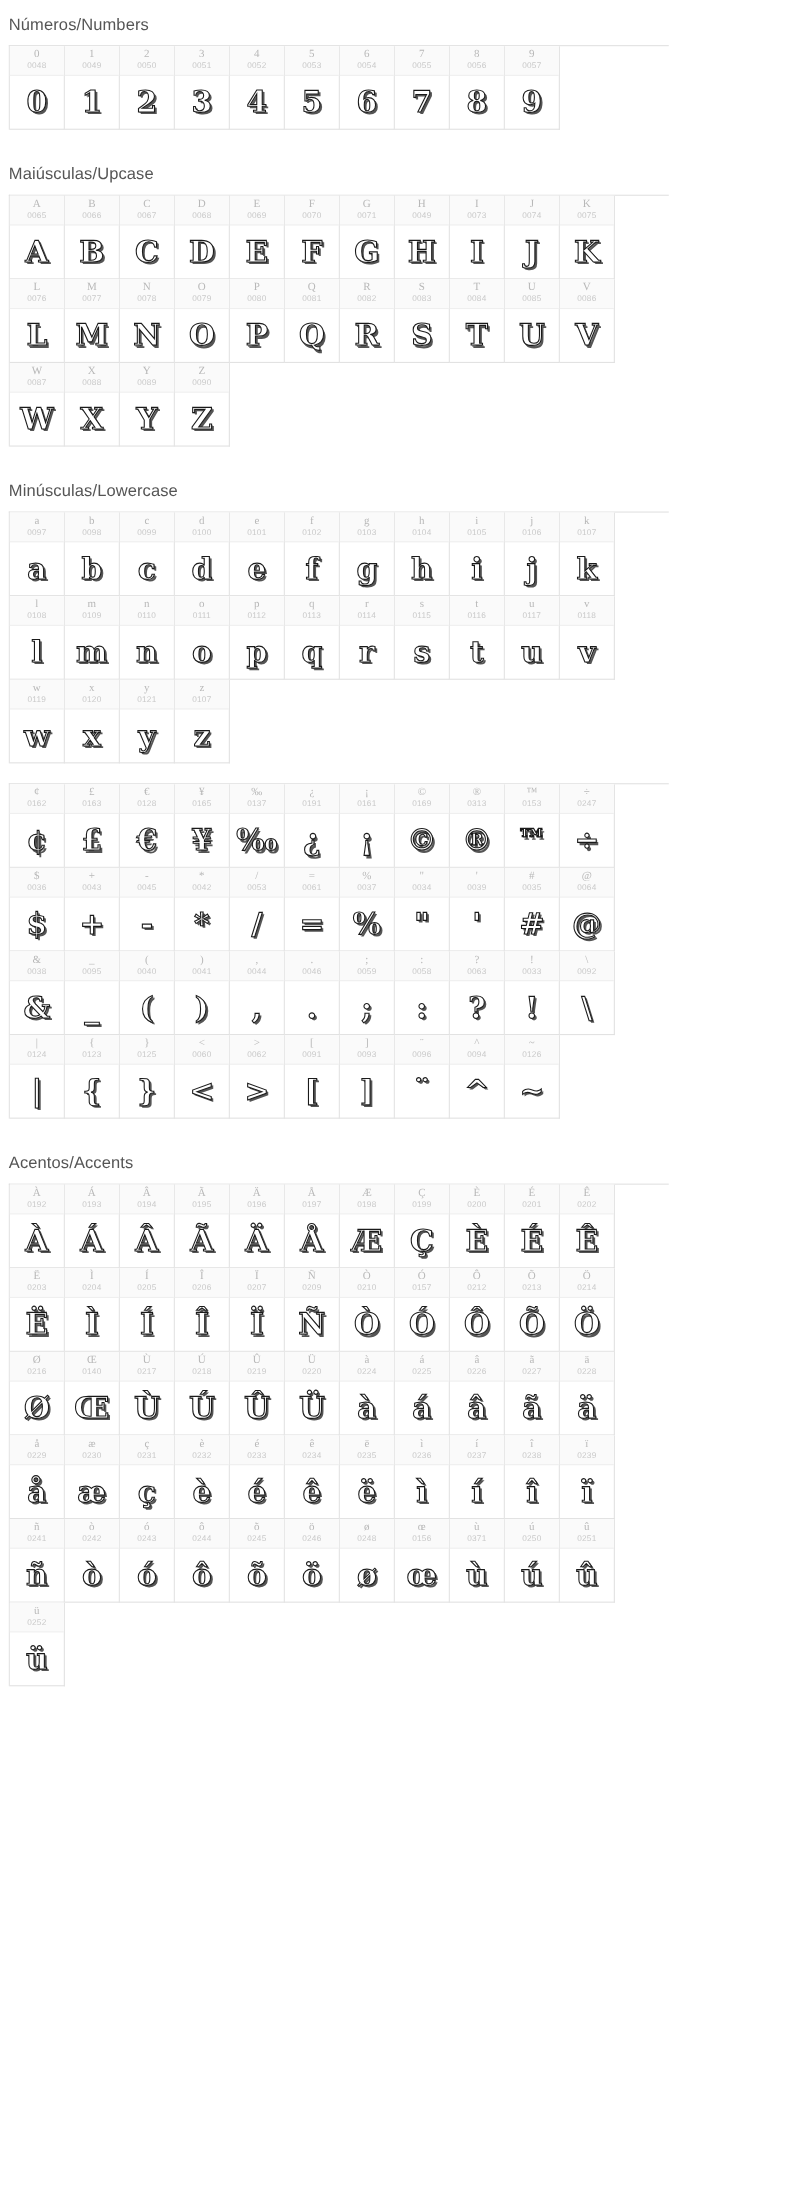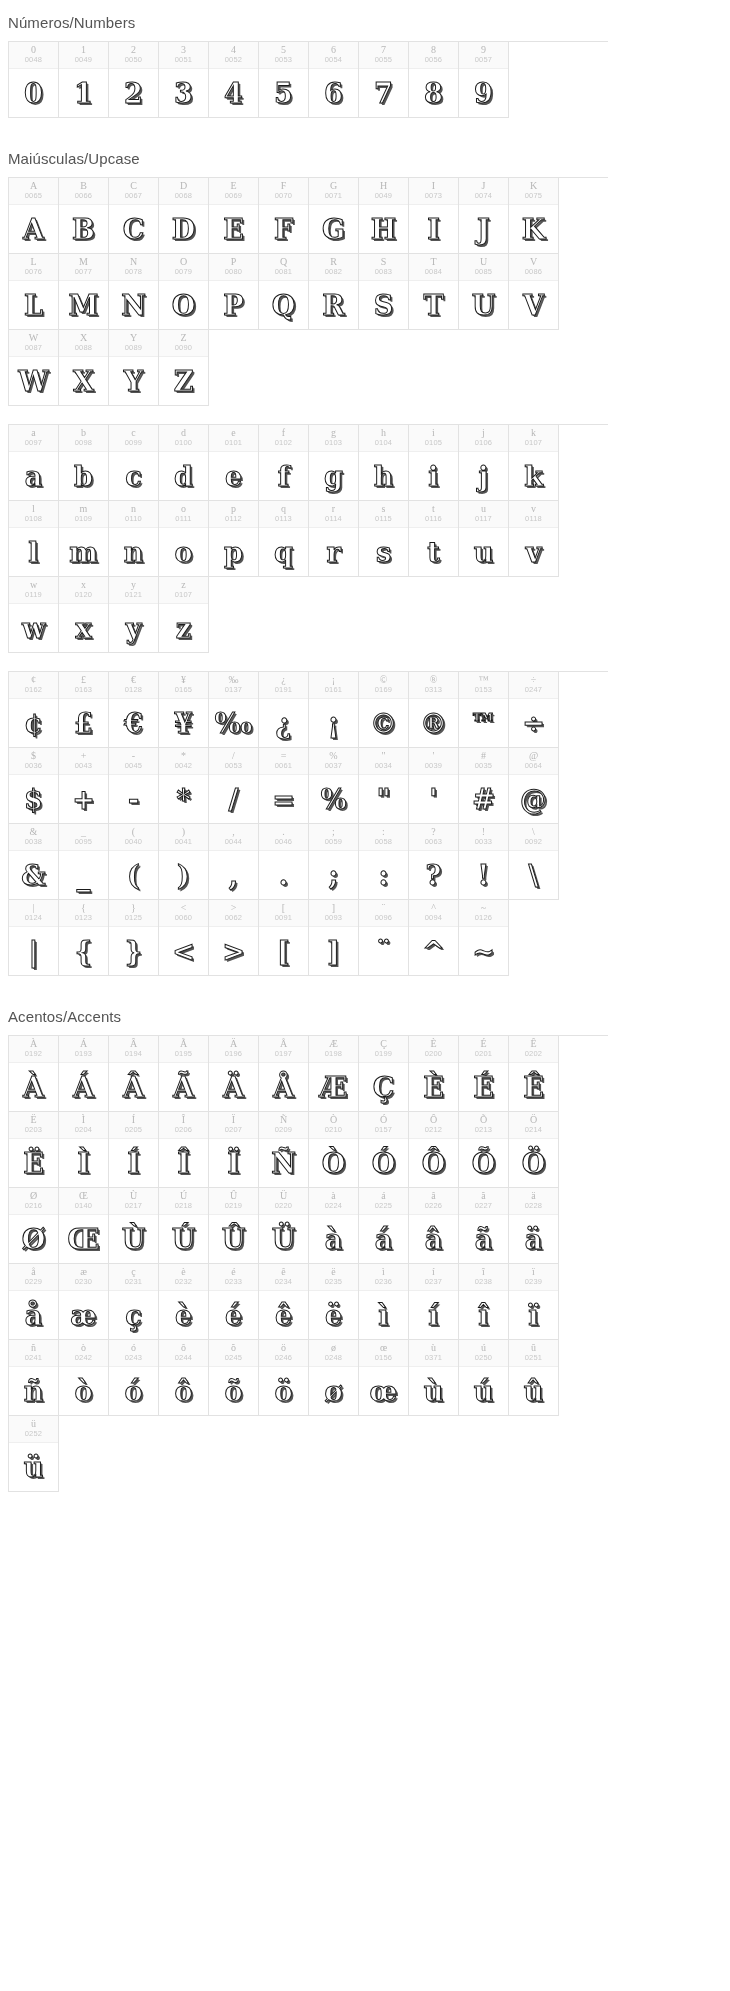--- a/index.html
+++ b/index.html
@@ -333,20 +333,21 @@
           <div class="hdr">
             <span class="ch">Z</span>
             <span class="code">0090</span>
           </div>
           <div class="glyph">Z</div>
         </div>
       </div>
       <div class="spacer"></div>
     </div>
     <div class="section">
+      <div class="section-title">Minúsculas/Lowercase</div>
       <div class="grid">
         <div class="cell">
           <div class="hdr">
             <span class="ch">a</span>
             <span class="code">0097</span>
           </div>
           <div class="glyph">a</div>
         </div>
         <div class="cell">
           <div class="hdr">

